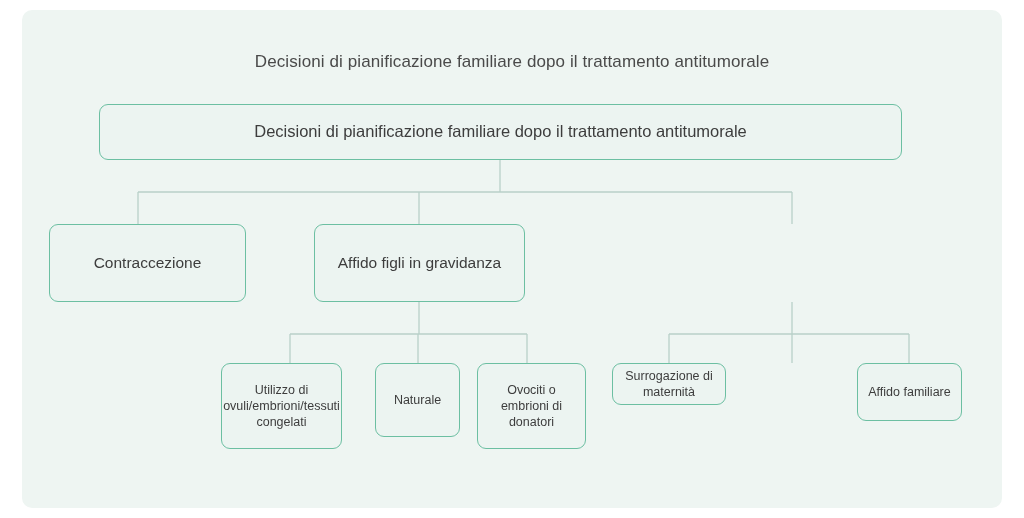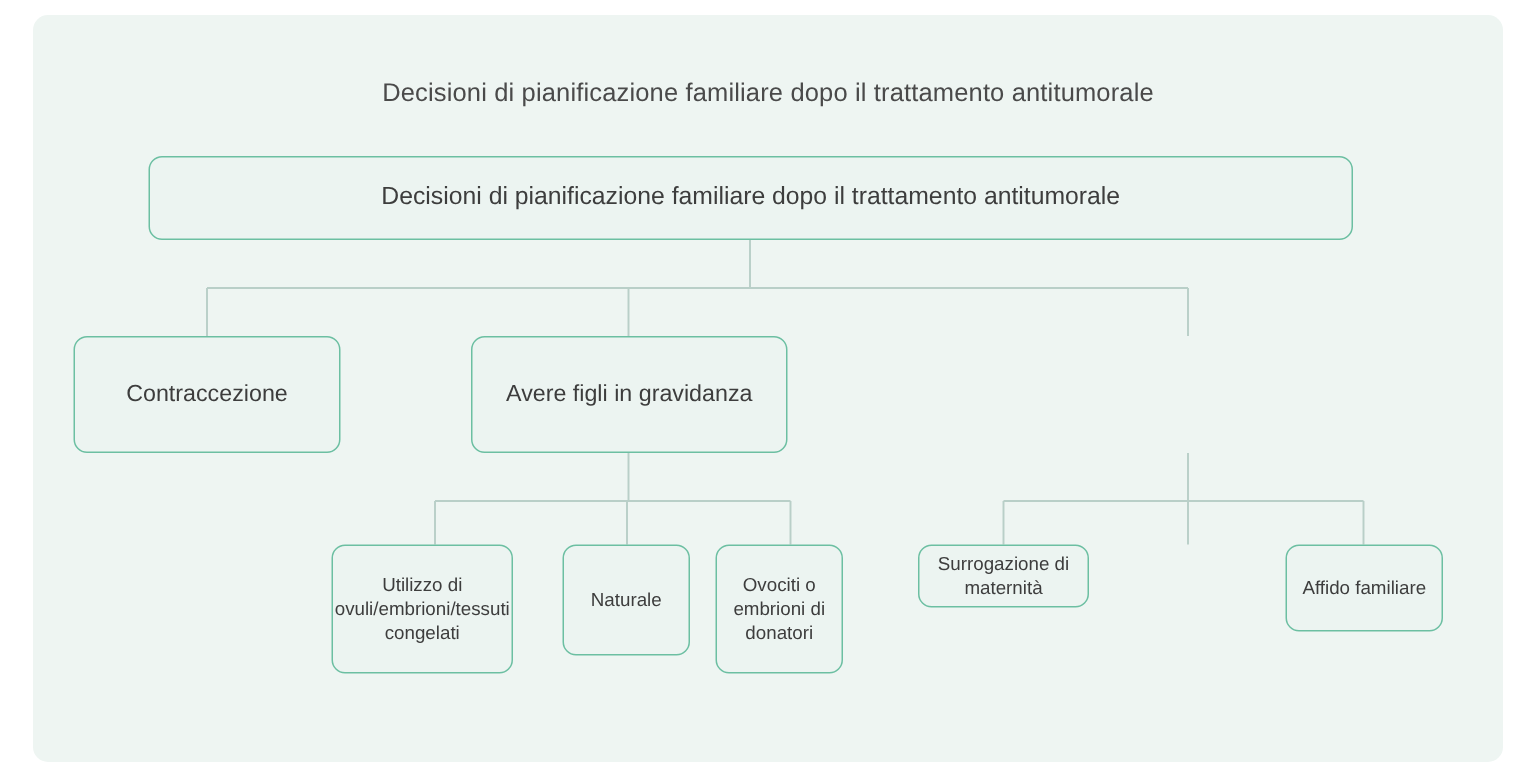--- a/index.html
+++ b/index.html
@@ -55,30 +55,30 @@
     left: 99px;
     top: 104px;
     width: 803px;
     height: 56px;
     font-size: 16.5px;
   }
   .lvl2 {
     font-size: 15.5px;
     height: 78px;
   }
-  .n-contraccezione { left: 49px;  top: 224px; width: 178px; }
+  .n-contraccezione { left: 49px;  top: 224px; width: 197px; }
   .n-gravidanza     { left: 314px; top: 224px; width: 211px; }
   .n-senza          { left: 686px; top: 224px; width: 211px; }
   .lvl3 {
     font-size: 12.5px;
     height: 86px;
   }
   .n-ovuli   { left: 221px; top: 363px; width: 121px; }
   .n-naturale{ left: 375px; top: 363px; width: 85px;  height: 74px; }
-  .n-ovociti { left: 477px; top: 363px; width: 85px;  }
+  .n-ovociti { left: 477px; top: 363px; width: 109px;  }
   .n-surroga { left: 612px; top: 363px; width: 114px; height: 42px; }
   .n-adozione{ left: 740px; top: 363px; width: 104px; height: 58px; }
   .n-affido  { left: 857px; top: 363px; width: 105px; height: 58px; }
 
   svg.links {
     position: absolute;
     left: 0;
     top: 0;
     width: 1024px;
     height: 518px;
@@ -116,21 +116,21 @@
     <path d="M792,302 L792,334"></path>
     <path d="M669,334 L909,334"></path>
     <path d="M669,334 L669,363"></path>
     <path d="M792,334 L792,363"></path>
     <path d="M909,334 L909,363"></path>
   </svg>
 
   <div class="node root">Decisioni di pianificazione familiare dopo il trattamento antitumorale</div>
 
   <div class="node lvl2 n-contraccezione">Contraccezione</div>
-  <div class="node lvl2 n-gravidanza">Avere figli in gravidanza</div>
+  <div class="node lvl2 n-gravidanza">Affido figli in gravidanza</div>
 
   <div class="node lvl3 n-ovuli">Utilizzo di ovuli/embrioni/tessuti congelati</div>
   <div class="node lvl3 n-naturale">Naturale</div>
   <div class="node lvl3 n-ovociti">Ovociti o embrioni di donatori</div>
   <div class="node lvl3 n-surroga">Surrogazione di maternità</div>
   <div class="node lvl3 n-affido">Affido familiare</div>
 
 </div>
 
 </body></html>

